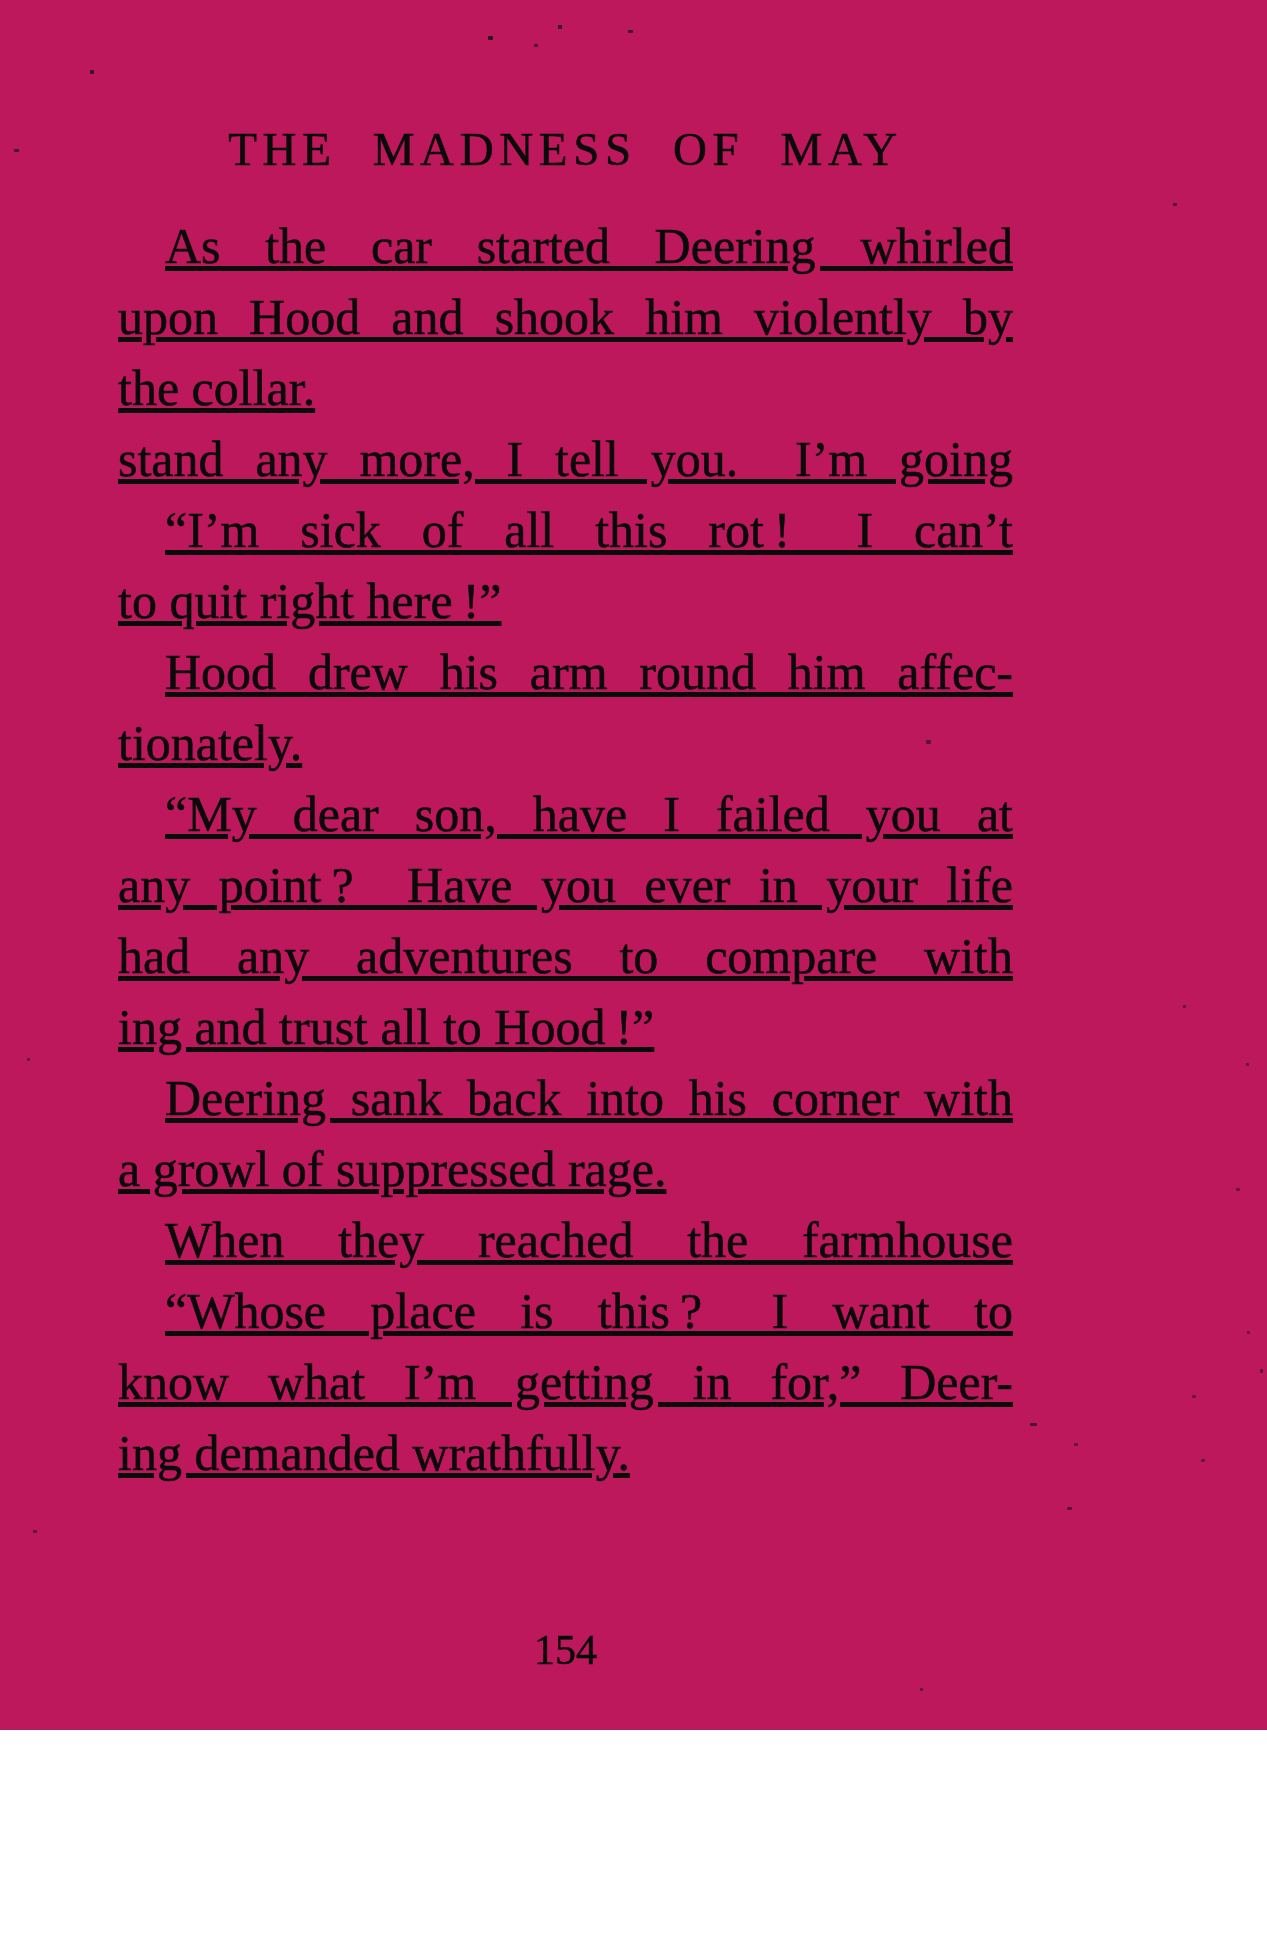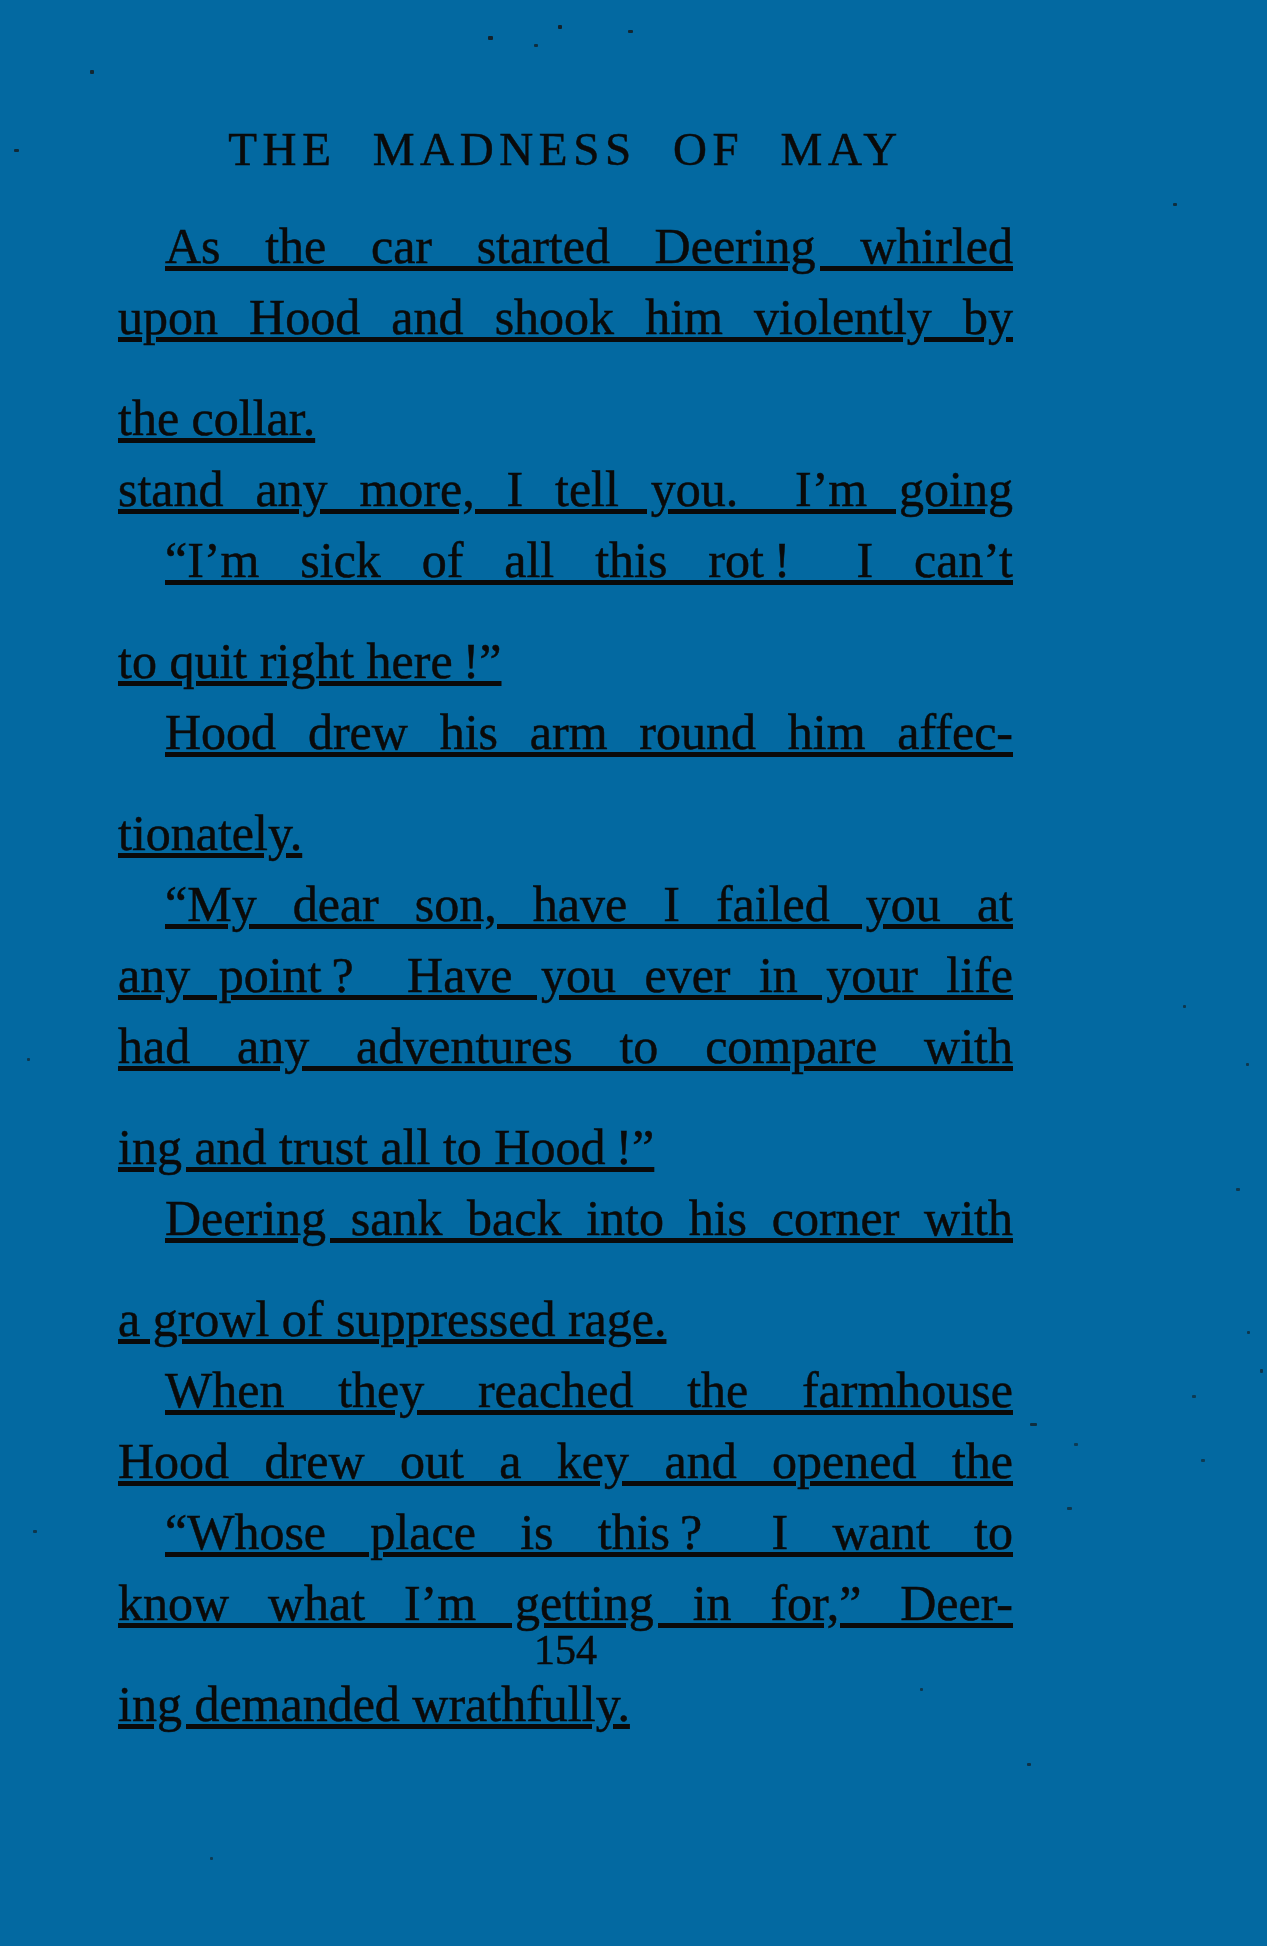--- a/index.html
+++ b/index.html
@@ -1,20 +1,20 @@
 <!DOCTYPE html>
 <html><head>
 <meta charset="utf-8">
 <style>
   html, body { margin: 0; padding: 0; background: #ffffff; }
   .page {
     position: relative;
     width: 1267px;
-    height: 1946px;
-    background: #0369a1;
+    height: 1730px;
+    background: #be185d;
     overflow: hidden;
     font-family: "Liberation Serif", "DejaVu Serif", serif;
     color: #0a0a0a;
     -webkit-text-stroke: 0.5px #0a0a0a;
   }
   .running-head {
     position: absolute;
     top: 122px;
     left: 118px;
     width: 895px;
@@ -30,21 +30,21 @@
     left: 118px;
     width: 895px;
     font-size: 50px;
     line-height: 71px;
   }
   .tline {
     text-align: justify;
     text-align-last: justify;
     text-decoration: underline;
   }
-  .tline.last { text-align-last: left; margin-top: 30px; }
+  .tline.last { text-align-last: left; }
   .tline.indent { text-indent: 47px; }
   .folio {
     position: absolute;
     top: 1626px;
     left: 118px;
     width: 895px;
     text-align: center;
     font-size: 42px;
   }
   .speck {
@@ -68,21 +68,20 @@
       <div class="tline last">to quit right here !”</div>
       <div class="tline indent">Hood drew his arm round him affec-</div>
       <div class="tline last">tionately.</div>
       <div class="tline indent">“My dear son, have I failed you at</div>
       <div class="tline">any point ?  Have you ever in your life</div>
       <div class="tline">had any adventures to compare with</div>
       <div class="tline last">ing and trust all to Hood !”</div>
       <div class="tline indent">Deering sank back into his corner with</div>
       <div class="tline last">a growl of suppressed rage.</div>
       <div class="tline indent">When they reached the farmhouse</div>
-      <div class="tline">Hood drew out a key and opened the</div>
       <div class="tline indent">“Whose place is this ?  I want to</div>
       <div class="tline">know what I’m getting in for,” Deer-</div>
       <div class="tline last">ing demanded wrathfully.</div>
     </div>
 
   <div class="folio">154</div>
 <div class="speck" style="left: 558px; top: 25px; width: 4px; height: 4px; opacity: 0.85;"></div>
     <div class="speck" style="left: 628px; top: 30px; width: 5px; height: 3px; opacity: 0.8;"></div>
     <div class="speck" style="left: 488px; top: 36px; width: 5px; height: 4px; opacity: 0.85;"></div>
     <div class="speck" style="left: 534px; top: 44px; width: 4px; height: 3px; opacity: 0.7;"></div>

